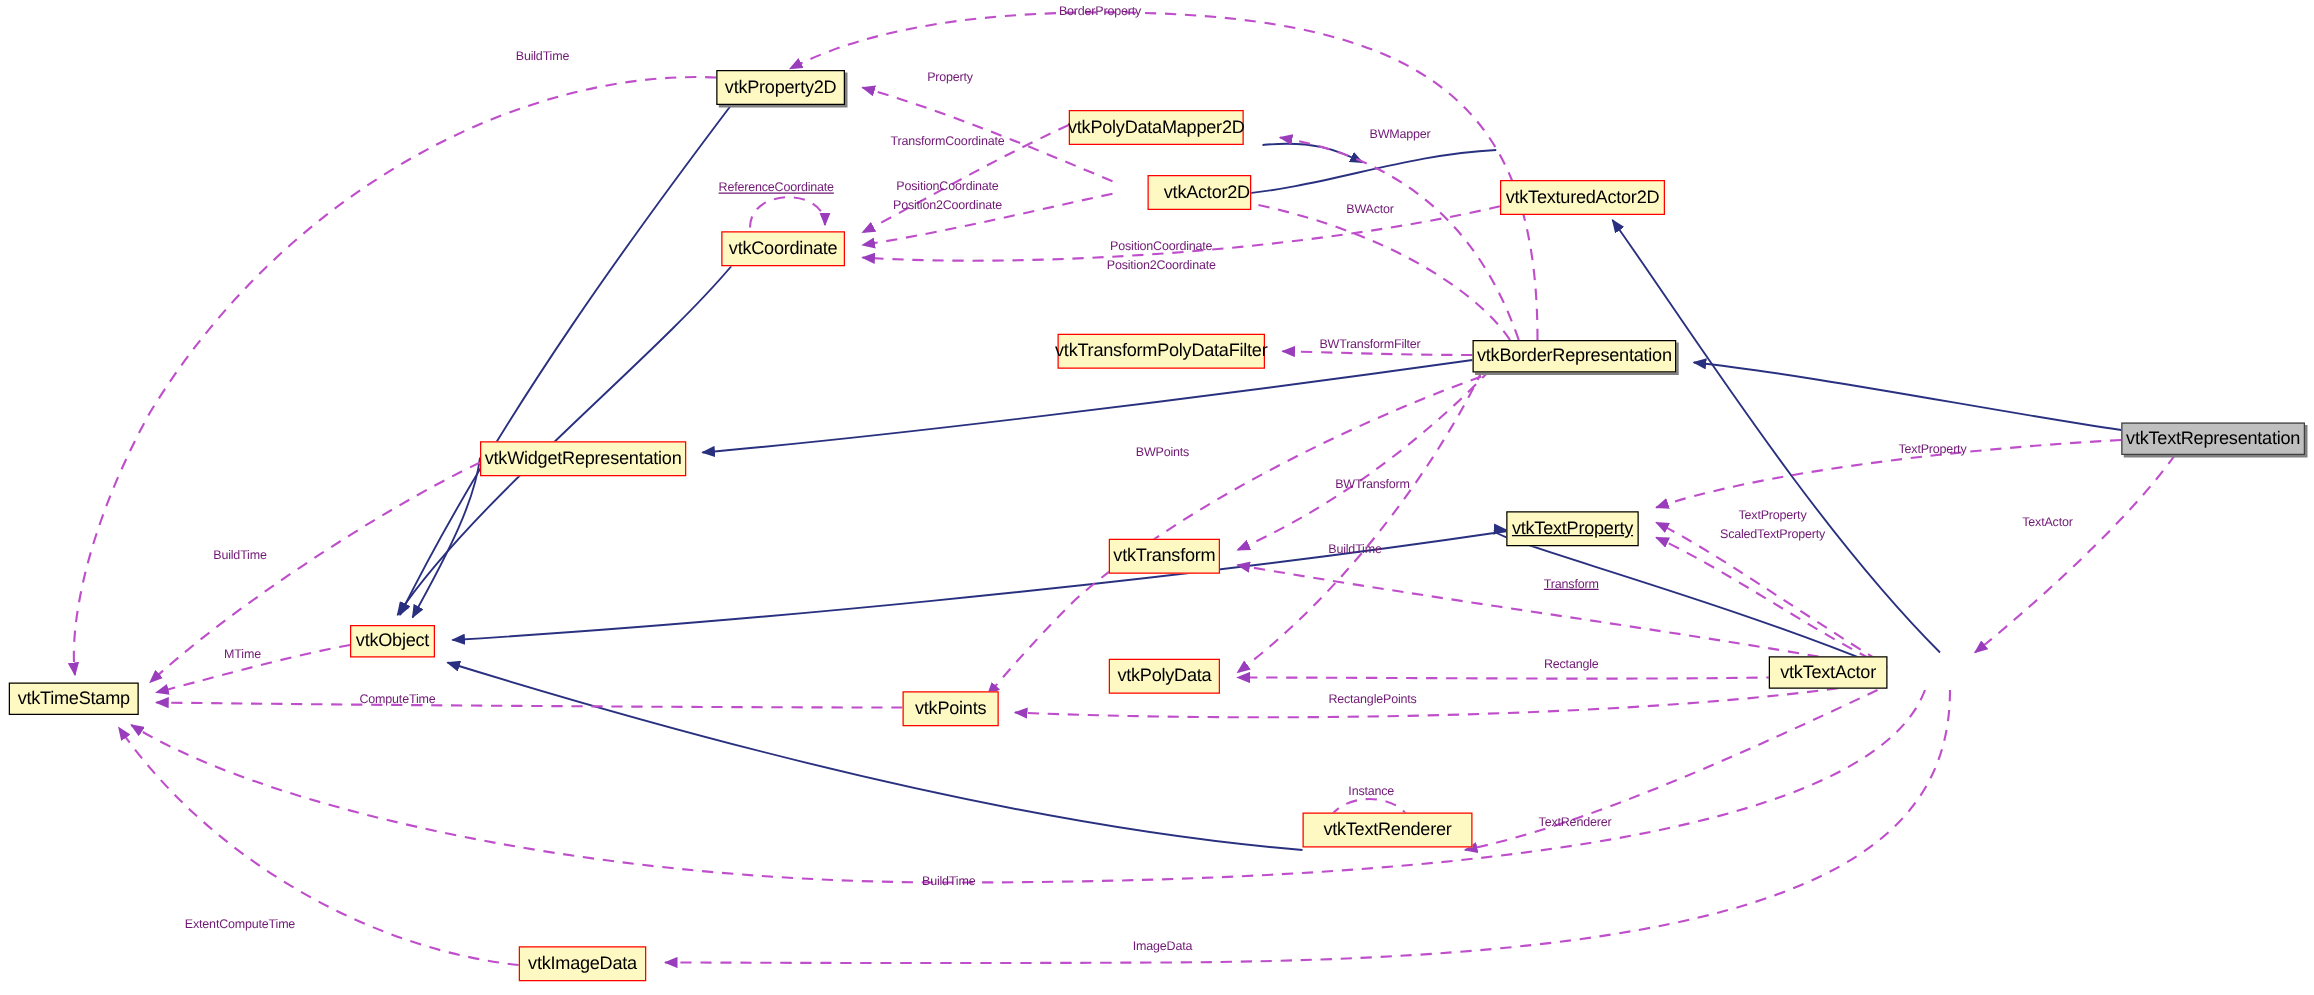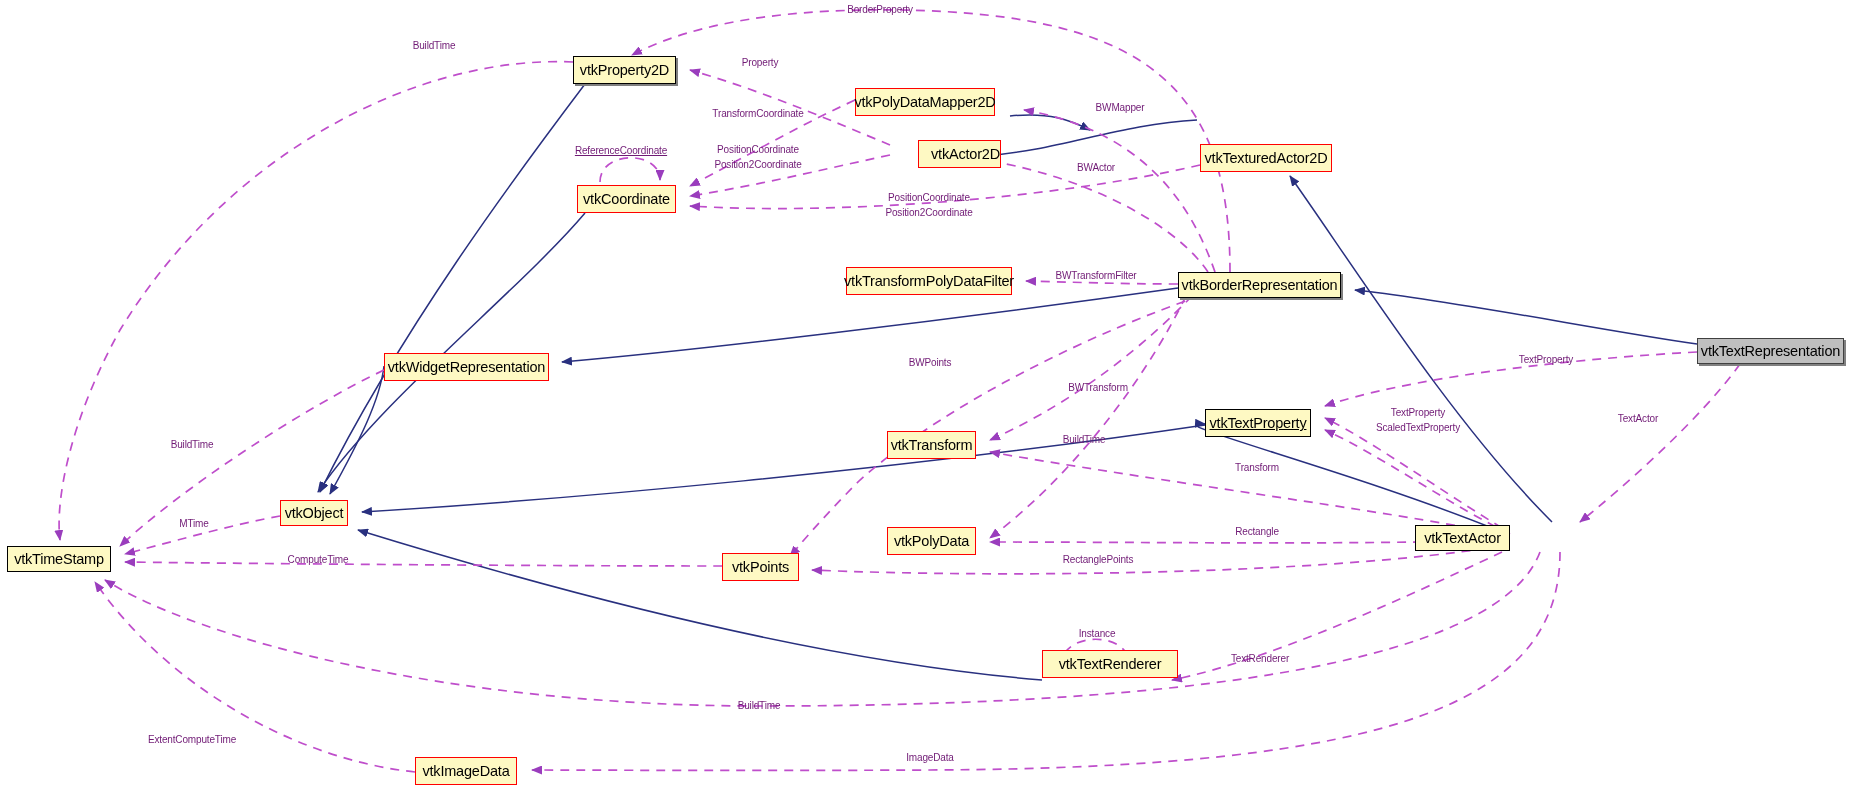--- a/index.html
+++ b/index.html
@@ -202,21 +202,21 @@
 Position2Coordinate</div>
   <div class="elabel" style="left:1096px;top:268px;transform:translateX(-50%);">BWTransformFilter</div>
   <div class="elabel" style="left:1546px;top:352px;transform:translateX(-50%);">TextProperty</div>
   <div class="elabel" style="left:930px;top:355px;transform:translateX(-50%);">BWPoints</div>
   <div class="elabel" style="left:1098px;top:380px;transform:translateX(-50%);">BWTransform</div>
   <div class="elabel" style="left:1418px;top:405px;transform:translateX(-50%);text-align:center;">TextProperty
 ScaledTextProperty</div>
   <div class="elabel" style="left:1638px;top:411px;transform:translateX(-50%);">TextActor</div>
   <div class="elabel" style="left:192px;top:437px;transform:translateX(-50%);">BuildTime</div>
   <div class="elabel" style="left:1084px;top:432px;transform:translateX(-50%);">BuildTime</div>
-  <div class="elabel" style="left:1257px;top:460px;transform:translateX(-50%);">Transform</div>
+  <div class="elabel" style="left:1257px;top:460px;transform:translateX(-50%);text-decoration:underline;">Transform</div>
   <div class="elabel" style="left:194px;top:516px;transform:translateX(-50%);">MTime</div>
   <div class="elabel" style="left:1257px;top:524px;transform:translateX(-50%);">Rectangle</div>
   <div class="elabel" style="left:318px;top:552px;transform:translateX(-50%);">ComputeTime</div>
   <div class="elabel" style="left:1098px;top:552px;transform:translateX(-50%);">RectanglePoints</div>
   <div class="elabel" style="left:1097px;top:626px;transform:translateX(-50%);">Instance</div>
   <div class="elabel" style="left:1260px;top:651px;transform:translateX(-50%);">TextRenderer</div>
   <div class="elabel" style="left:759px;top:698px;transform:translateX(-50%);">BuildTime</div>
   <div class="elabel" style="left:192px;top:732px;transform:translateX(-50%);">ExtentComputeTime</div>
   <div class="elabel" style="left:930px;top:750px;transform:translateX(-50%);">ImageData</div>
 

